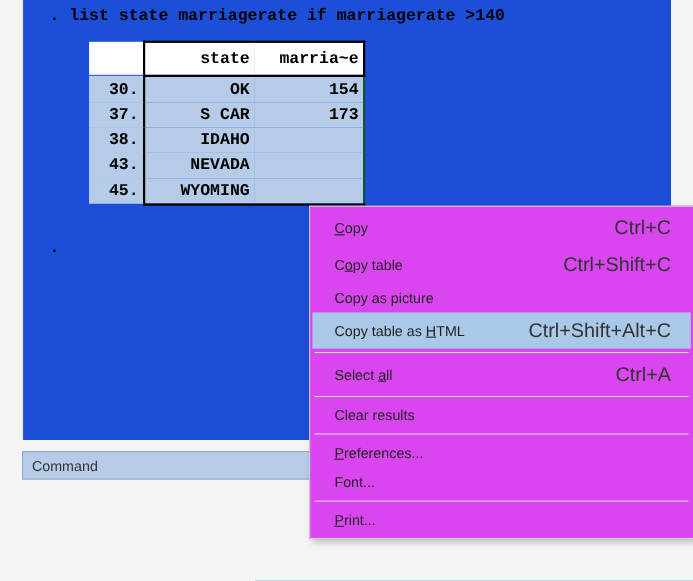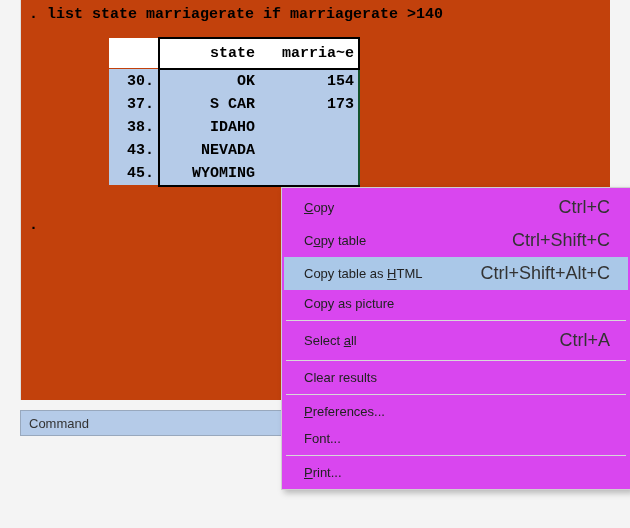--- a/index.html
+++ b/index.html
@@ -8,38 +8,38 @@
     padding: 0;
     width: 630px;
     height: 528px;
     background: #f4f4f4;
     font-family: Arial, sans-serif;
     font-size: 13px;
     overflow: hidden;
     position: relative;
   }
   .results-area {
-    background: #c2410c;
+    background: #1d4ed8;
     margin: 0 20px 0 20px;
-    padding: 6px 8px 12px 8px;
+    padding: 6px 8px 12px 24px;
     border-left: 1px solid #e0e0e0;
     min-height: 400px;
   }
   .mono {
     font-family: "Courier New", monospace;
     font-weight: bold;
     font-size: 15px;
     color: #000;
     white-space: pre;
   }
   .cmd-line {
     margin-bottom: 14px;
   }
   .table-wrap {
-    margin-left: 80px;
+    margin-left: 36px;
   }
   .stata-table {
     border-collapse: collapse;
     font-family: "Courier New", monospace;
     font-weight: bold;
     font-size: 15px;
   }
   .stata-table th, .stata-table td {
     padding: 3px 4px;
     text-align: right;
@@ -174,28 +174,28 @@
 
 <div class="ctx-menu">
   <div class="ctx-item">
     <span class="ctx-label"><span></span><span class="u">C</span><span>opy</span></span>
     <span class="ctx-short">Ctrl+C</span>
   </div>
   <div class="ctx-item">
     <span class="ctx-label"><span>C</span><span class="u">o</span><span>py table</span></span>
     <span class="ctx-short">Ctrl+Shift+C</span>
   </div>
+  <div class="ctx-item">
+    <span class="ctx-label"><span>Copy as picture</span><span class="u"></span><span></span></span>
+    <span class="ctx-short"></span>
+  </div>
   <div class="ctx-item highlight">
     <span class="ctx-label"><span>Copy table as </span><span class="u">H</span><span>TML</span></span>
     <span class="ctx-short">Ctrl+Shift+Alt+C</span>
   </div>
-  <div class="ctx-item">
-    <span class="ctx-label"><span>Copy as picture</span><span class="u"></span><span></span></span>
-    <span class="ctx-short"></span>
-  </div>
   <div class="ctx-sep"></div>
   <div class="ctx-item">
     <span class="ctx-label"><span>Select </span><span class="u">a</span><span>ll</span></span>
     <span class="ctx-short">Ctrl+A</span>
   </div>
   <div class="ctx-sep"></div>
   <div class="ctx-item">
     <span class="ctx-label"><span>Clear results</span><span class="u"></span><span></span></span>
     <span class="ctx-short"></span>
   </div>

